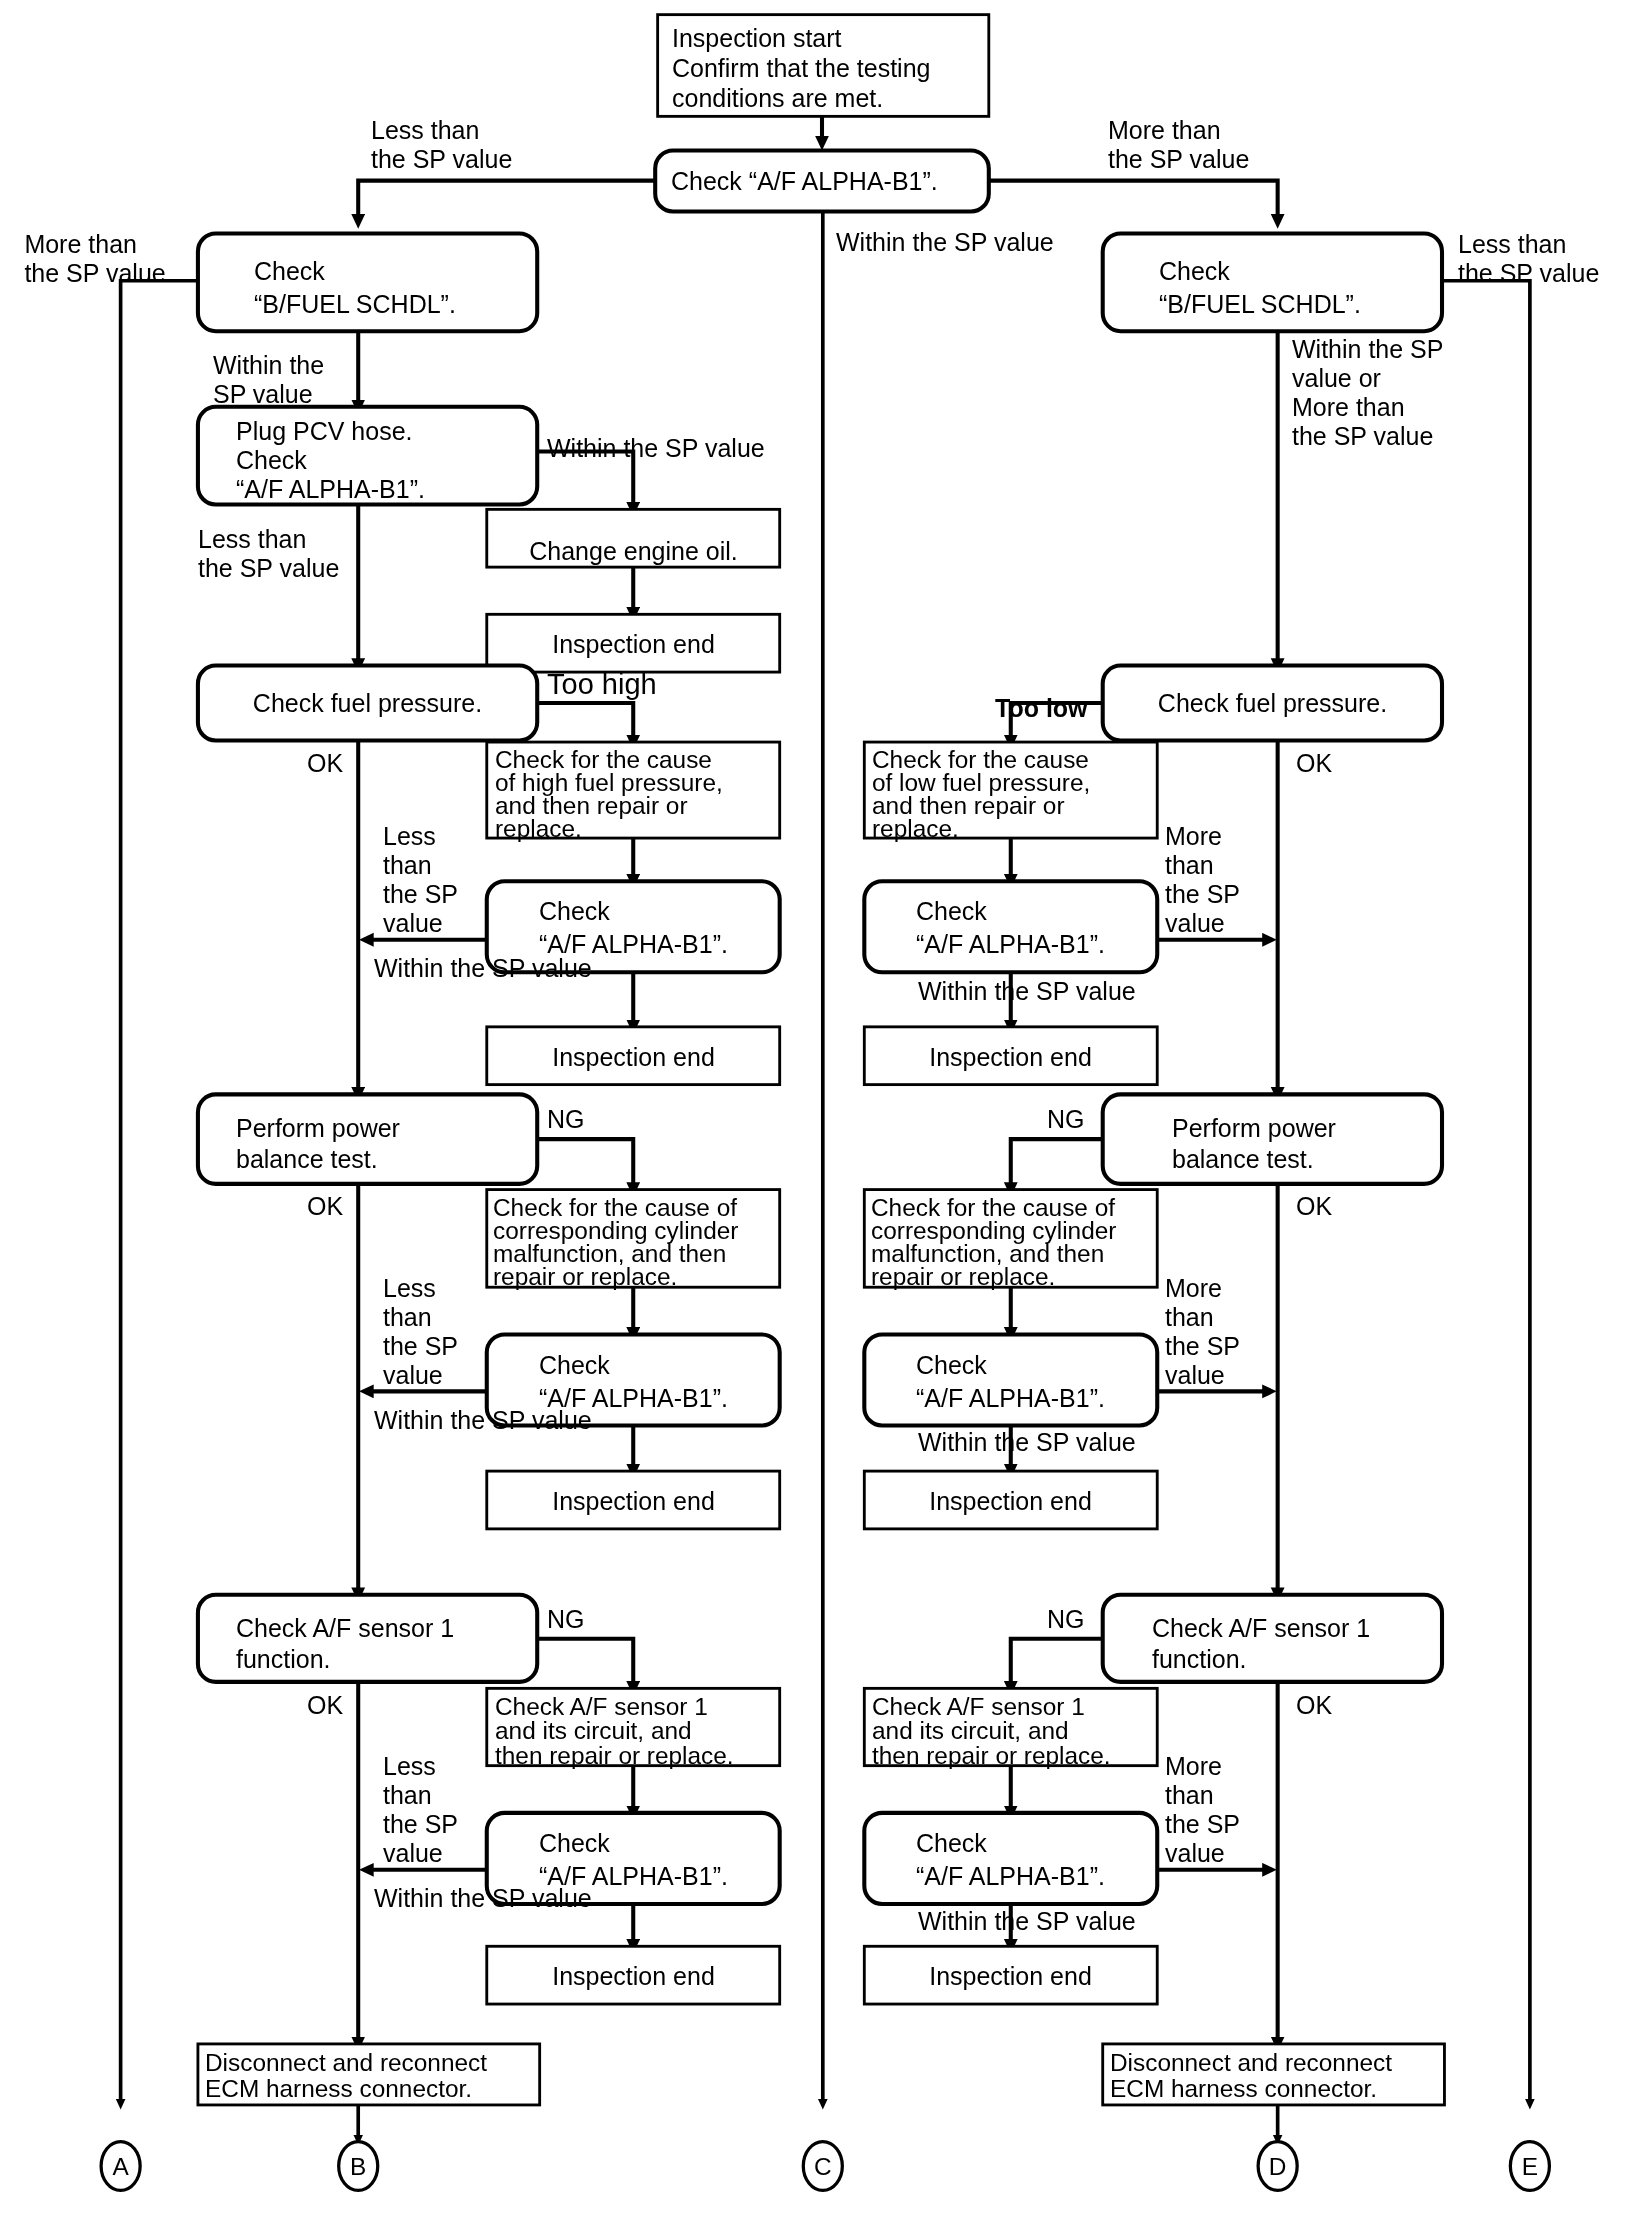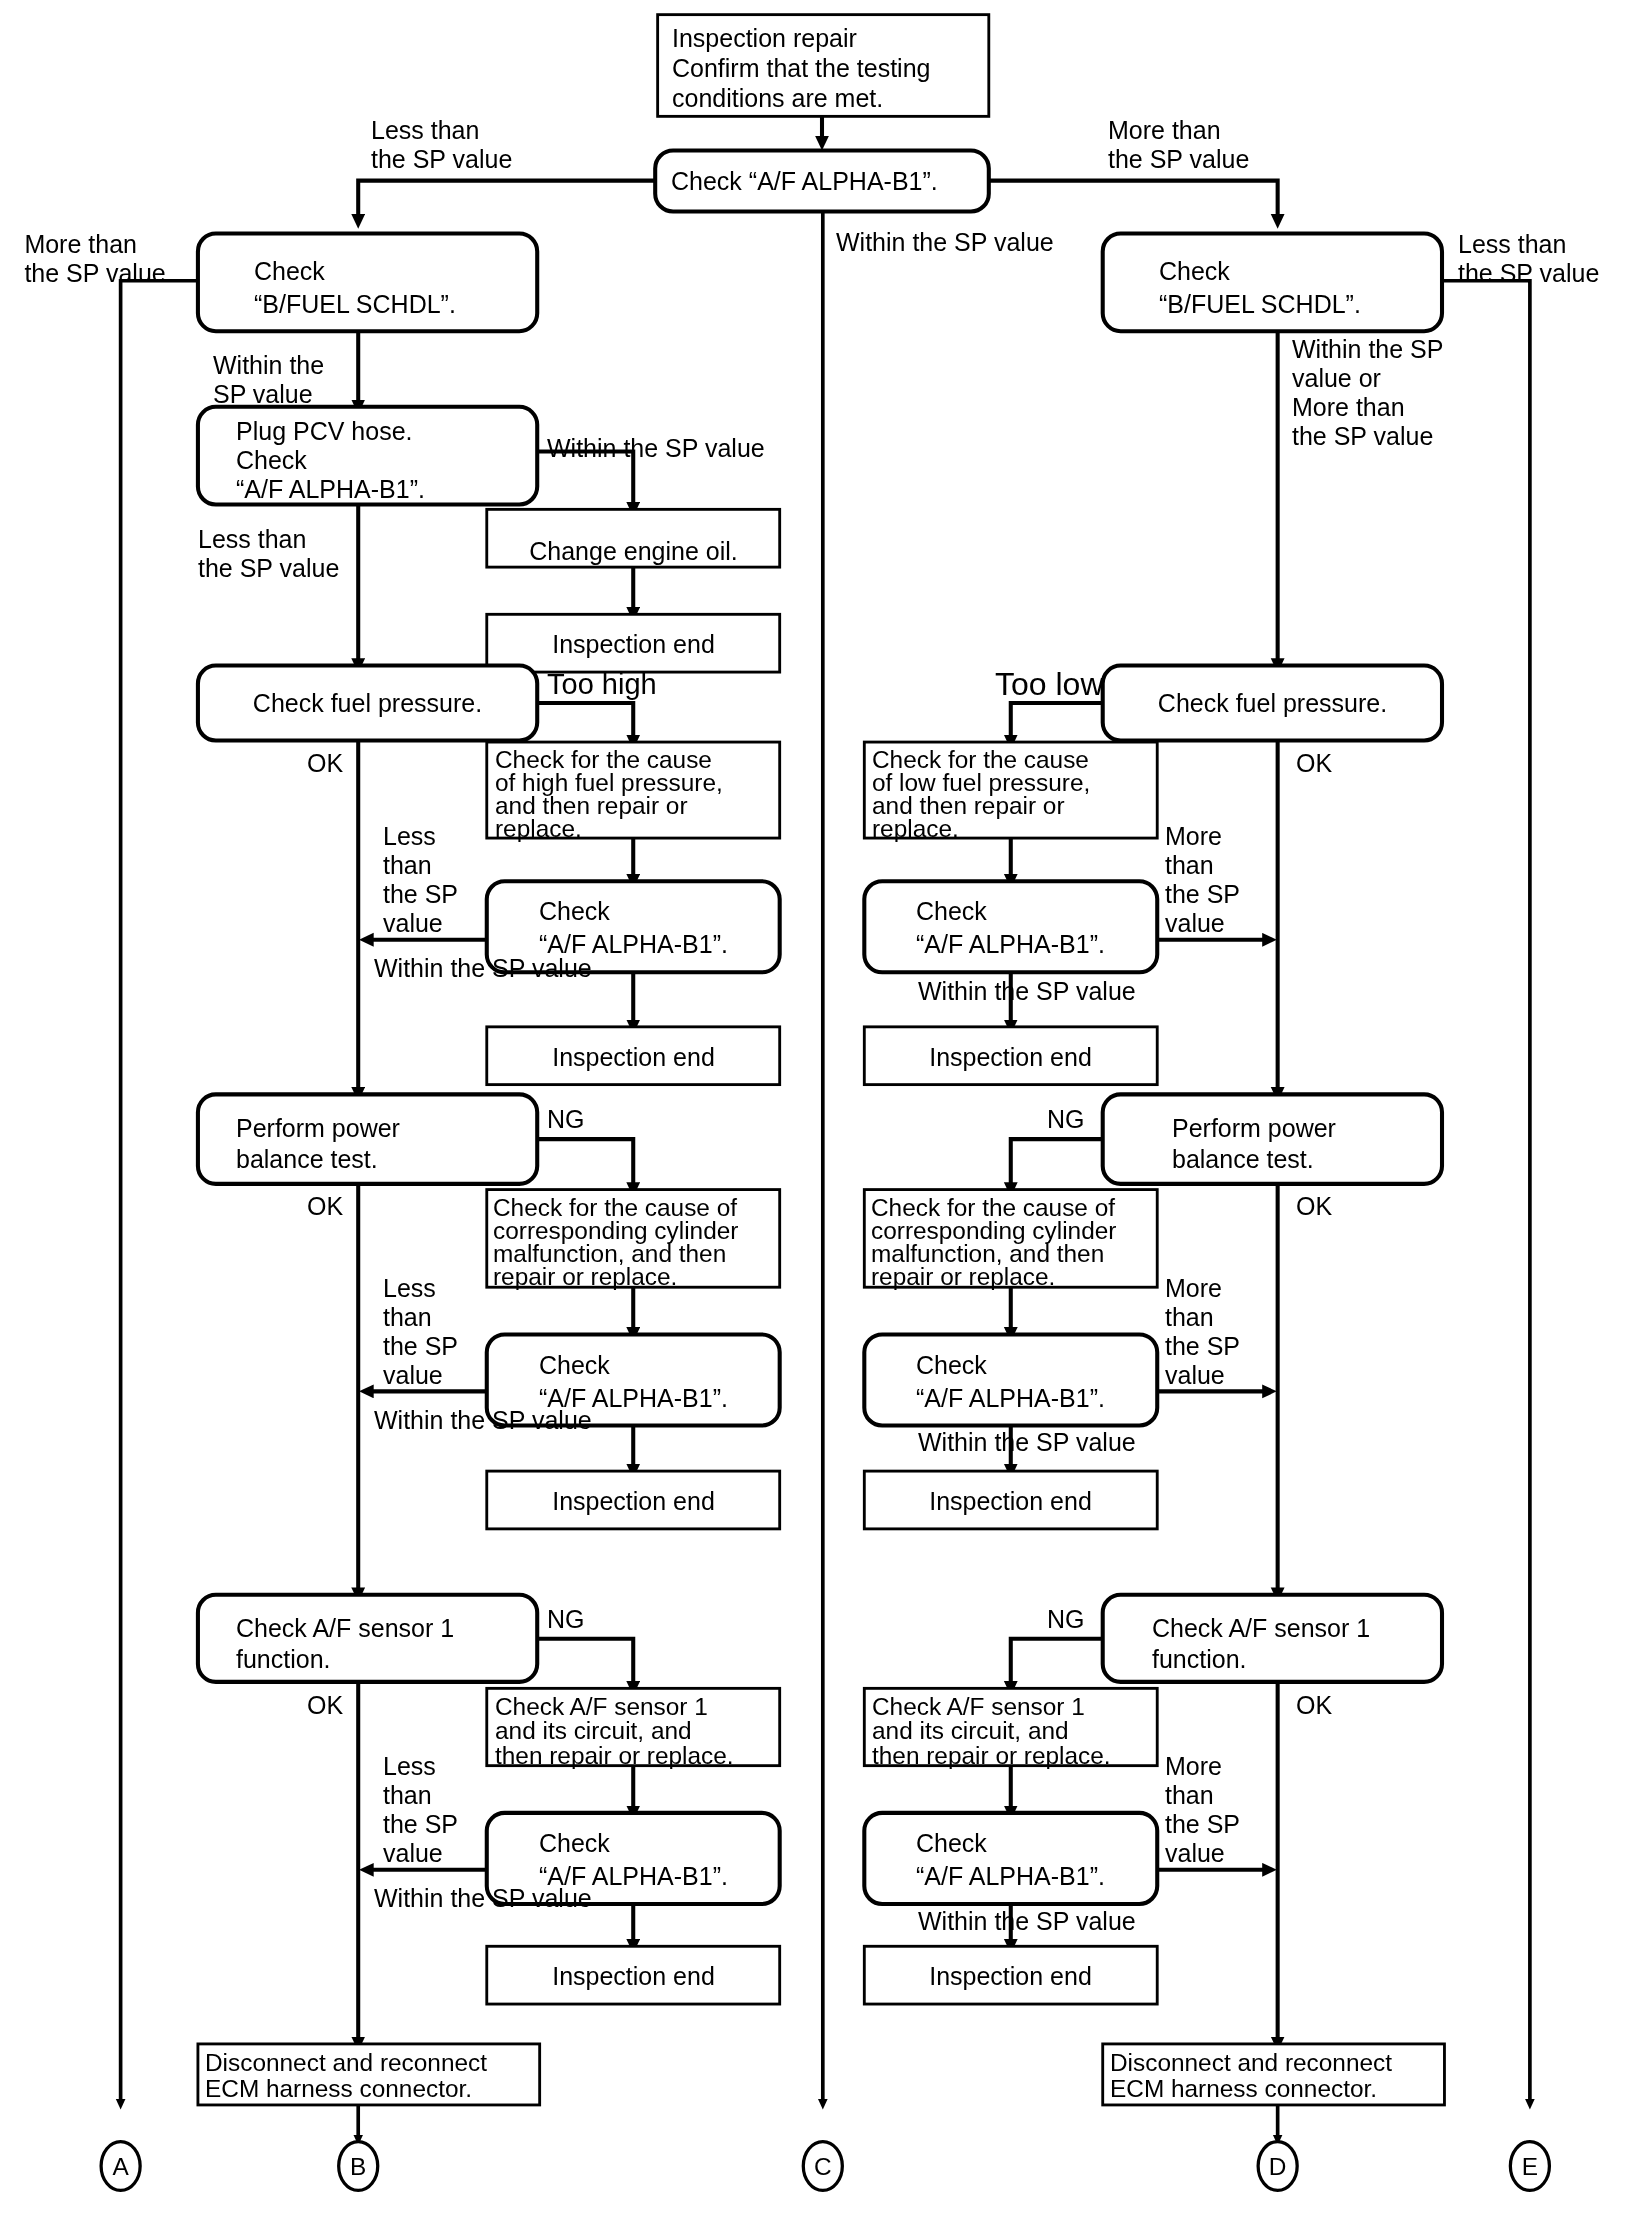--- a/index.html
+++ b/index.html
@@ -179,21 +179,21 @@
   <ellipse class="conn" cx="1570" cy="2662" rx="24" ry="30"></ellipse>
   <ellipse class="conn" cx="1880" cy="2662" rx="24" ry="30"></ellipse>
 
   <text class="conn-letter" x="148" y="2673">A</text>
   <text class="conn-letter" x="440" y="2673">B</text>
   <text class="conn-letter" x="1011" y="2673">C</text>
   <text class="conn-letter" x="1570" y="2673">D</text>
   <text class="conn-letter" x="1880" y="2673">E</text>
 </svg>
 
-<div class="ntext" style="position:absolute;left:672px;top:23px;width:317px;font-size:25px;line-height:30px;white-space:pre-line;">Inspection repair
+<div class="ntext" style="position:absolute;left:672px;top:23px;width:317px;font-size:25px;line-height:30px;white-space:pre-line;">Inspection start
 Confirm that the testing
 conditions are met.</div>
 
 <div class="ntext" style="position:absolute;left:671px;top:166px;width:317px;font-size:25px;line-height:30px;white-space:pre-line;">Check “A/F ALPHA-B1”.</div>
 
 <div class="ntext" style="position:absolute;left:254px;top:255px;width:285px;font-size:25px;line-height:33px;white-space:pre-line;">Check
 “B/FUEL SCHDL”.</div>
 
 <div class="ntext" style="position:absolute;left:1159px;top:255px;width:285px;font-size:25px;line-height:33px;white-space:pre-line;">Check
 “B/FUEL SCHDL”.</div>
@@ -308,21 +308,21 @@
 More than
 the SP value</div>
 
 <div class="elabel" style="position:absolute;left:547px;top:434px;font-size:25px;line-height:29px;white-space:pre-line;">Within the SP value</div>
 
 <div class="elabel" style="position:absolute;left:198px;top:525px;font-size:25px;line-height:29px;white-space:pre-line;">Less than
 the SP value</div>
 
 <div class="elabel" style="position:absolute;left:547px;top:670px;font-size:29px;line-height:29px;white-space:pre-line;">Too high</div>
 
-<div class="elabel" style="position:absolute;left:995px;top:670px;font-size:32px;line-height:29px;white-space:pre-line;">Too low</div>
+<div class="elabel" style="position:absolute;left:995px;top:694px;font-size:25px;line-height:29px;white-space:pre-line;font-weight:bold;">Too low</div>
 
 <div class="elabel" style="position:absolute;left:307px;top:749px;font-size:25px;line-height:29px;white-space:pre-line;">OK</div>
 
 <div class="elabel" style="position:absolute;left:1296px;top:749px;font-size:25px;line-height:29px;white-space:pre-line;">OK</div>
 
 <div class="elabel" style="position:absolute;left:383px;top:822px;font-size:25px;line-height:29px;white-space:pre-line;">Less
 than
 the SP
 value</div>
 

